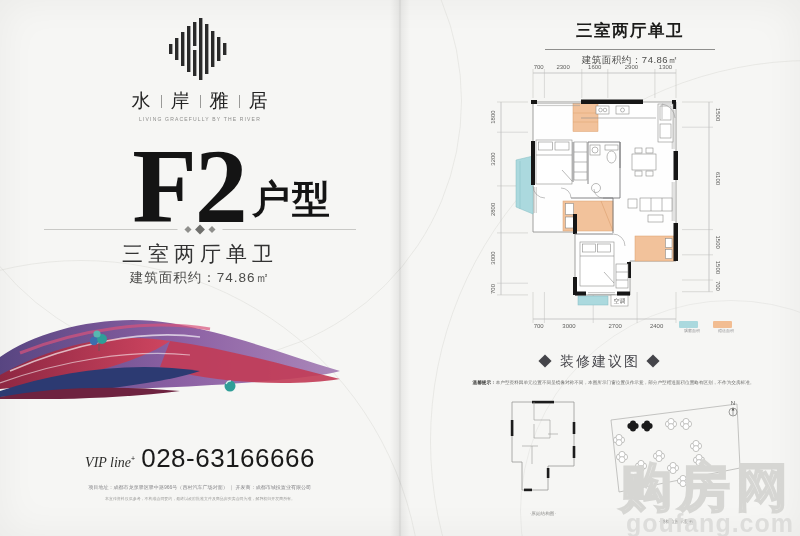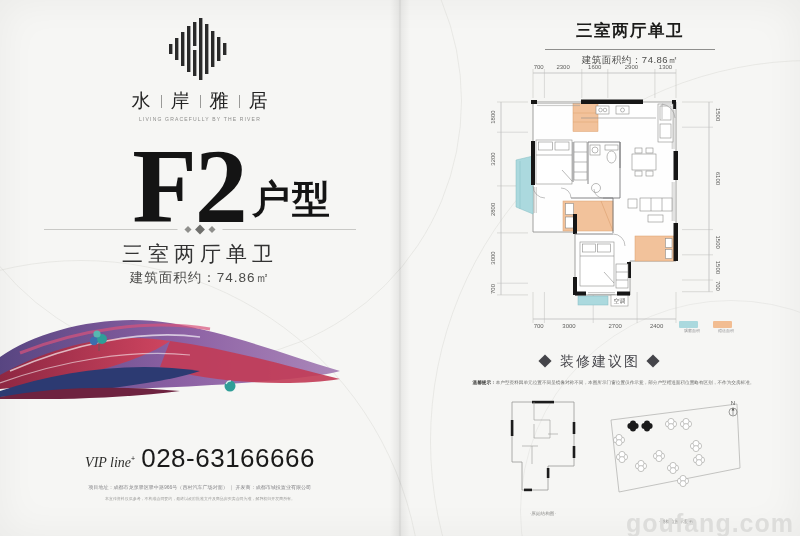--- a/index.html
+++ b/index.html
@@ -483,15 +483,16 @@
           <polygon points="126,13.5 124.6,16.5 127.4,16.5" fill="#555553"></polygon>
         </g>
       </svg>
       <div class="figcap"><span class="tiny">·楼栋位置示意图·</span></div>
     </div>
   </div>
 
   <div class="crease"></div>
 
   <div class="wm">
+    <div class="wm-cn">购房网</div>
     <div class="wm-en">goufang.com</div>
   </div>
 </div>
 
 </body></html>

